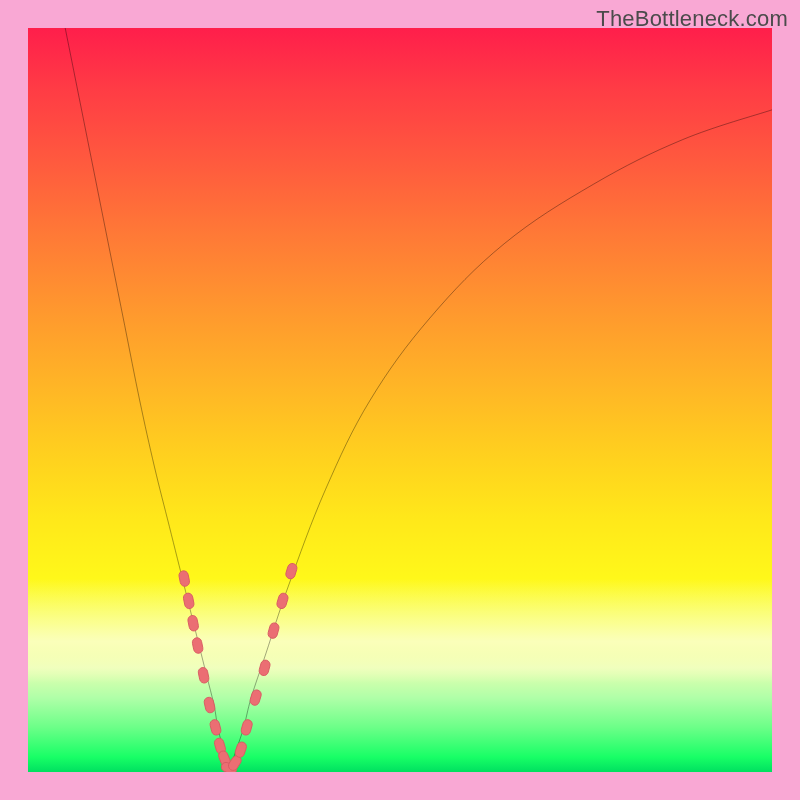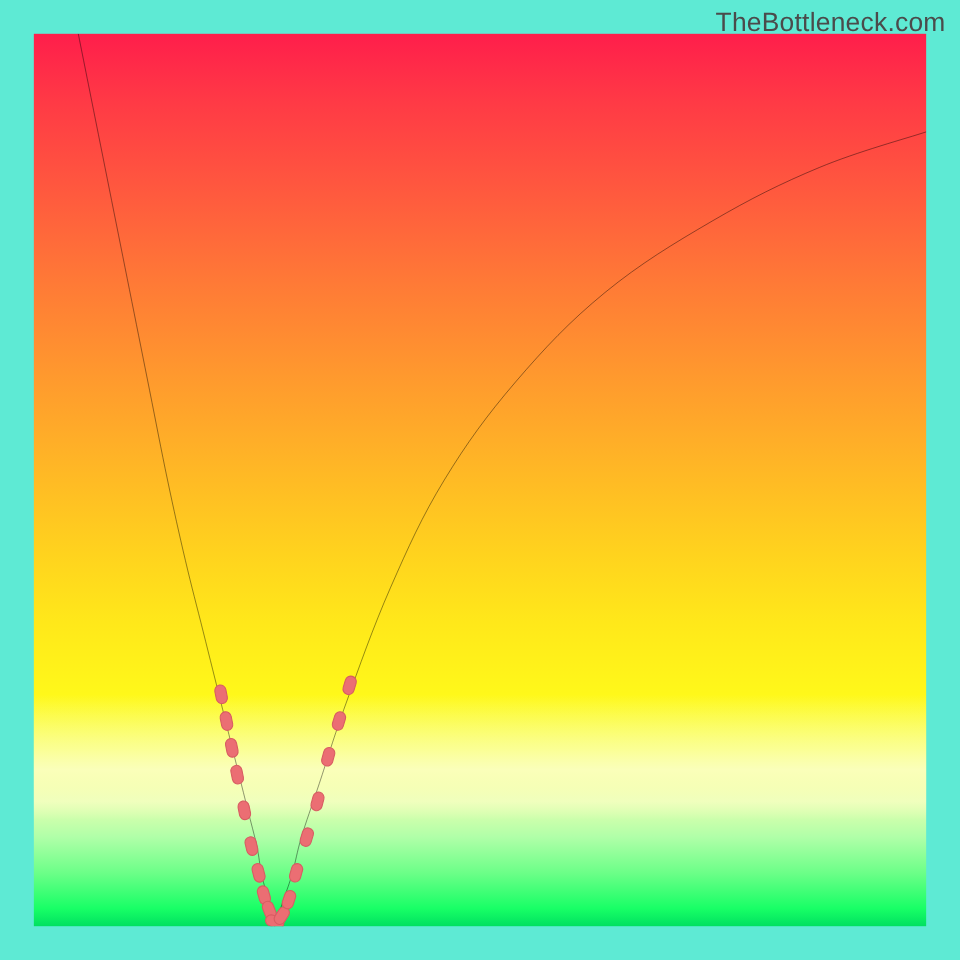--- a/index.html
+++ b/index.html
@@ -7,21 +7,21 @@
     padding: 0;
     width: 800px;
     height: 800px;
     background: #000;
     font-family: Arial, Helvetica, sans-serif;
     overflow: hidden;
   }
   .frame {
     position: absolute;
     inset: 0;
-    background: #5eead4;
+    background: #f9a8d4;
   }
   .plot-area {
     position: absolute;
     left: 28px;
     top: 28px;
     width: 744px;
     height: 744px;
     overflow: hidden;
   }
   .gradient-bg {

